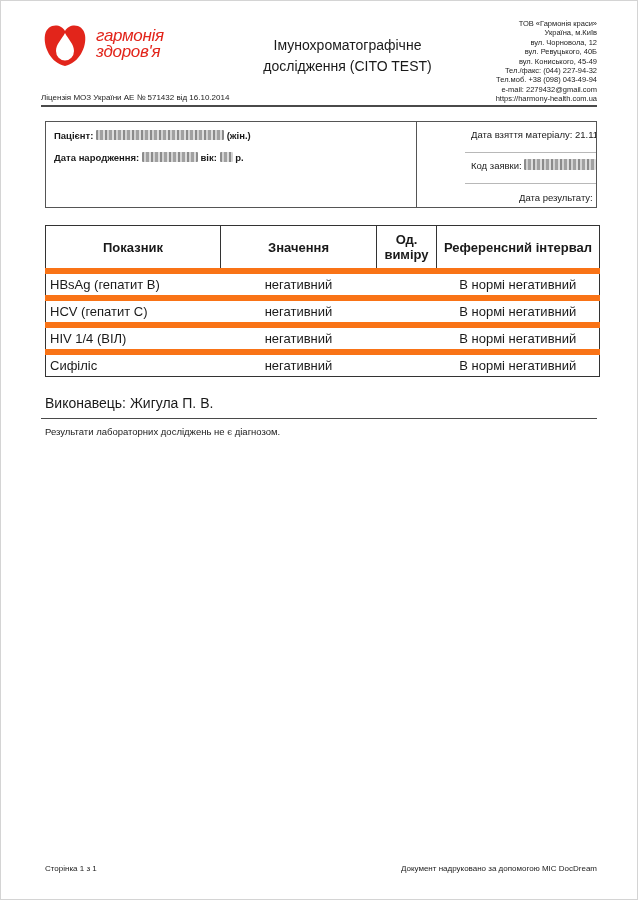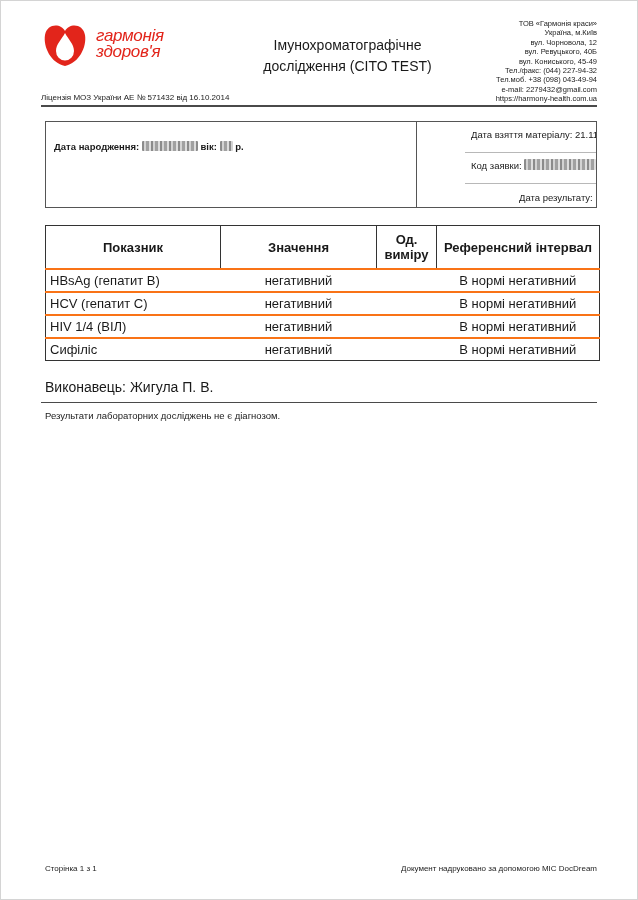--- a/index.html
+++ b/index.html
@@ -97,21 +97,21 @@
     width:554px;
     font-size:13px;
     table-layout:fixed;
   }
   .results th{
     border:1px solid #333;
     font-weight:700;text-align:center;
     padding:6px 2px;
   }
   .results td{
-    border-top:2px solid #f97316;
+    border-top:6px solid #f97316;
     border-bottom:1px solid #333;
     padding:3px 4px;
     height:11px;
   }
   .results{border:1px solid #333;}
   .results td.c{text-align:center;}
   .col-indicator{width:175px;}
   .col-value{width:156px;}
   .col-unit{width:60px;}
   .col-ref{width:163px;}
@@ -156,20 +156,25 @@
       <div>https://harmony-health.com.ua</div>
     </div>
 
     <div class="license">Ліцензія МОЗ України АЕ № 571432 від 16.10.2014</div>
   </div>
 
   <div class="rule"></div>
 
   <div class="patient-box">
     <div class="patient-left">
+      <div class="line1">
+        <b>Пацієнт:</b>
+        <span class="redact redact-name"></span>
+        <b>(жін.)</b>
+      </div>
       <div class="line2">
         <b>Дата народження:</b>
         <span class="redact redact-dob"></span>
         <b>вік:</b>
         <span class="redact redact-age"></span>
         <b>р.</b>
       </div>
     </div>
     <div class="patient-right">
       <div class="pr-row divider">

